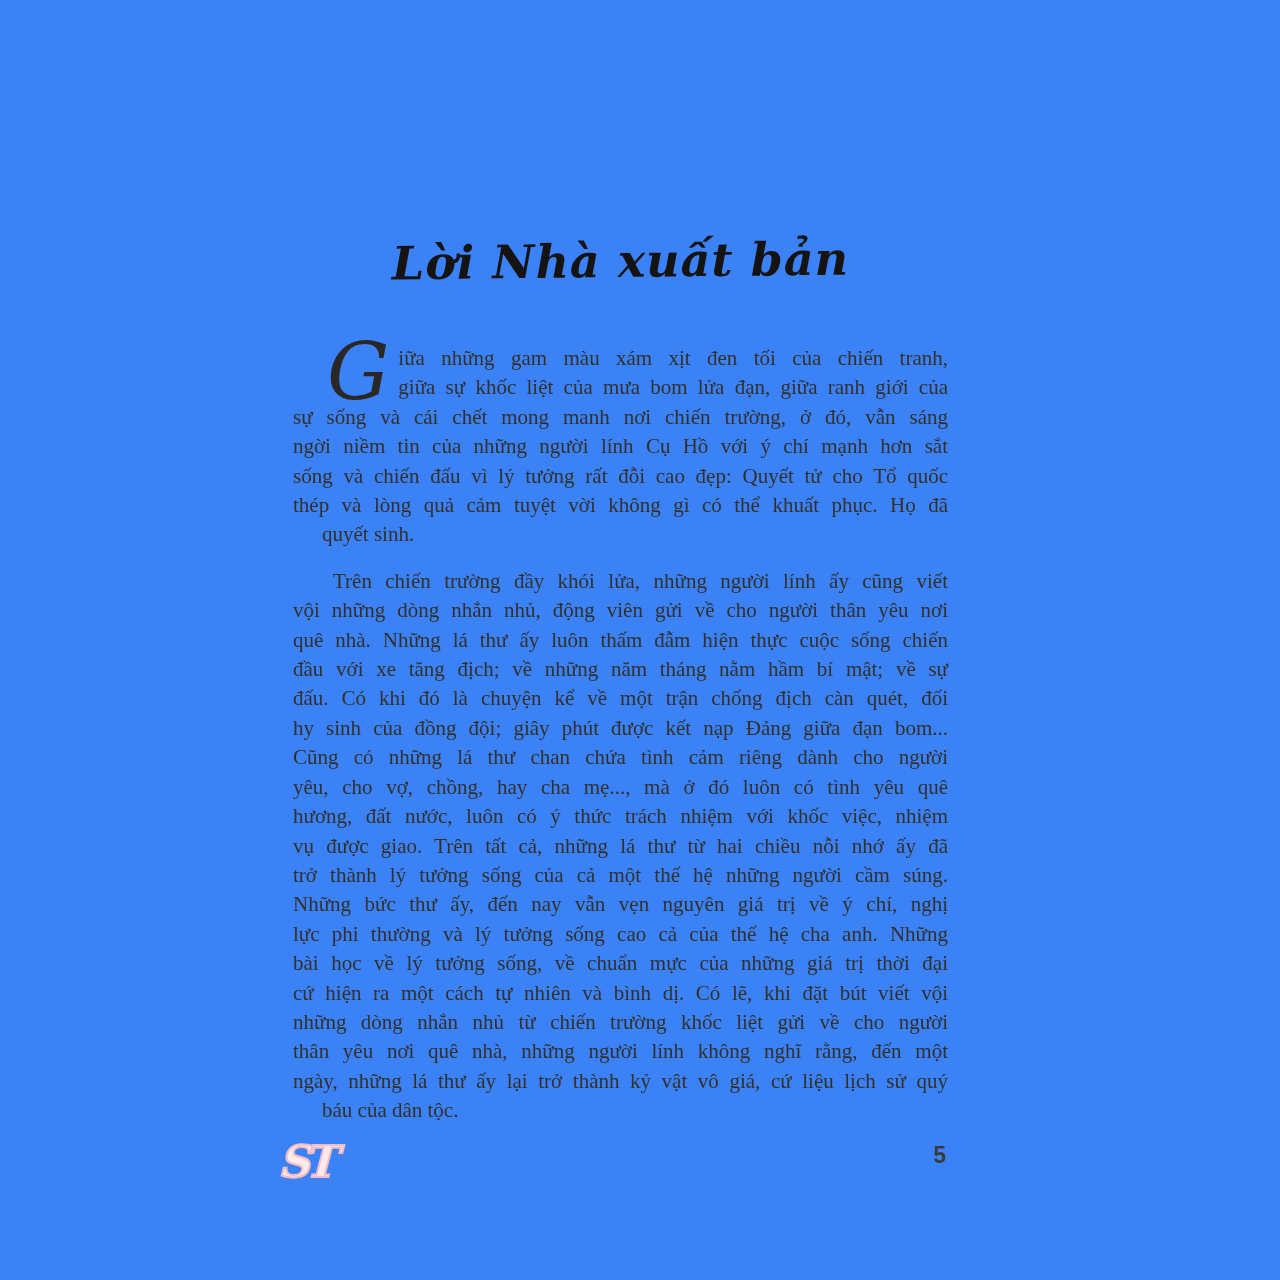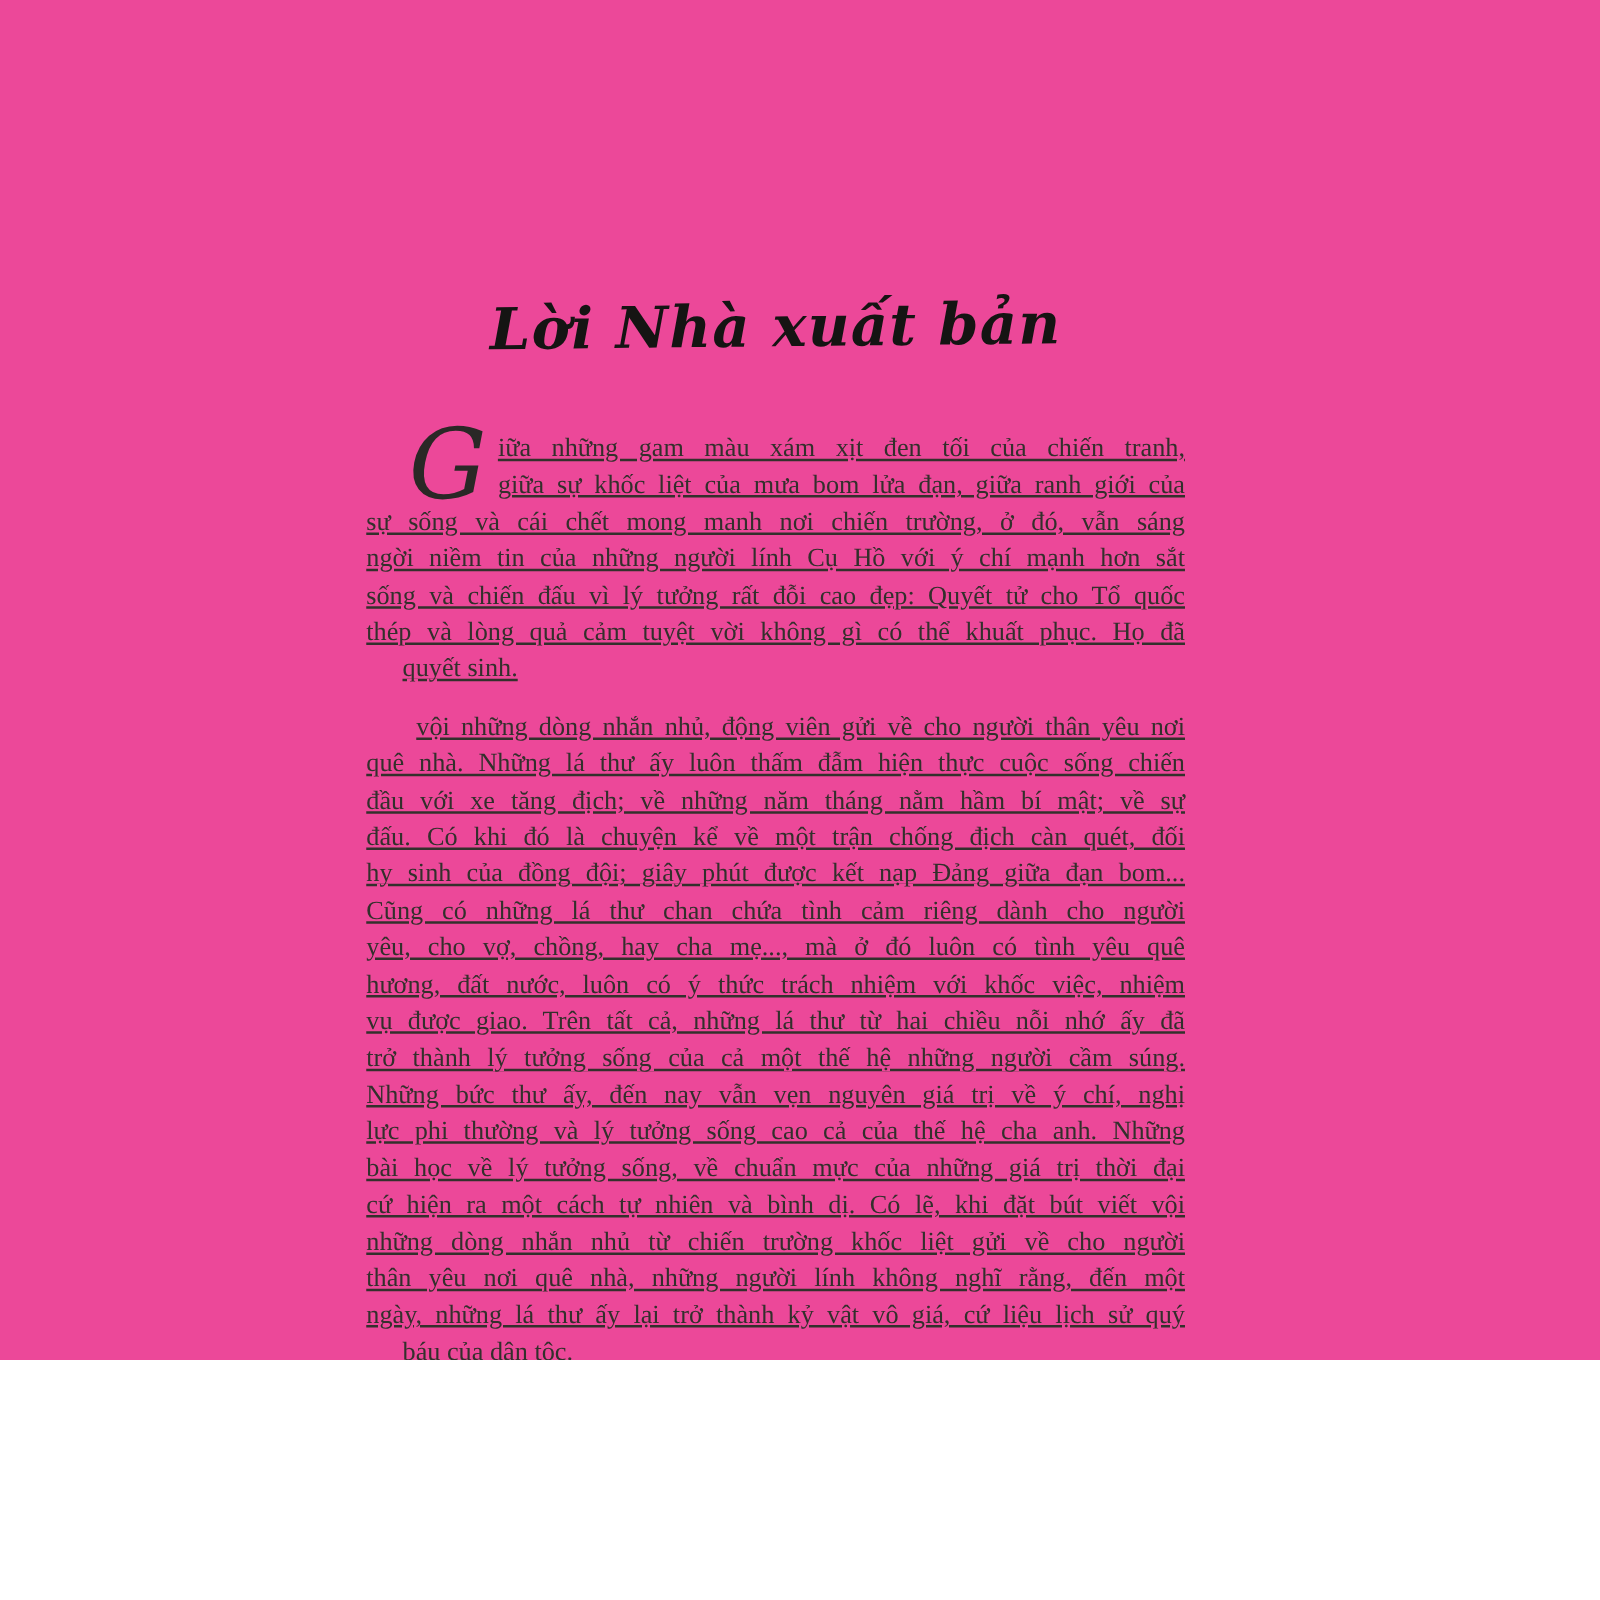--- a/index.html
+++ b/index.html
@@ -1,20 +1,20 @@
 <!DOCTYPE html>
 <html><head>
 <meta charset="utf-8">
 <style>
   html, body { margin: 0; padding: 0; background: #ffffff; }
   .page {
     position: relative;
     width: 1280px;
-    height: 1088px;
-    background: #ec4899;
+    height: 1280px;
+    background: #3b82f6;
     overflow: hidden;
     font-family: "Liberation Serif", serif;
   }
   .title {
     position: absolute;
     top: 234px;
     left: 293px;
     width: 655px;
     text-align: center;
     font-family: "DejaVu Serif", serif;
@@ -43,21 +43,20 @@
     font-weight: 400;
     font-size: 78px;
     line-height: 56px;
     height: 58px;
     padding: 0 9px 0 34px;
     color: #2a2826;
   }
   .line {
     text-align: justify;
     text-align-last: justify;
-    text-decoration: underline;
   }
   .line.last { text-align-last: left; margin-left: 29px; }
   .para2 .line:first-child { padding-left: 40px; }
   .footer-logo {
     position: absolute;
     top: 1136px;
     left: 282px;
     font-family: "DejaVu Serif", serif;
     font-style: italic;
     font-weight: 700;
@@ -95,20 +94,21 @@
           <div class="line">sự sống và cái chết mong manh nơi chiến trường, ở đó, vẫn sáng</div>
           <div class="line">ngời niềm tin của những người lính Cụ Hồ với ý chí mạnh hơn sắt</div>
           <div class="line">sống và chiến đấu vì lý tưởng rất đỗi cao đẹp: Quyết tử cho Tổ quốc</div>
           <div class="line">thép và lòng quả cảm tuyệt vời không gì có thể khuất phục. Họ đã</div>
           <div class="line last">quyết sinh.</div>
         </div>
     </div>
 
     <div class="para para2">
       <div>
+          <div class="line">Trên chiến trường đầy khói lửa, những người lính ấy cũng viết</div>
           <div class="line">vội những dòng nhắn nhủ, động viên gửi về cho người thân yêu nơi</div>
           <div class="line">quê nhà. Những lá thư ấy luôn thấm đẫm hiện thực cuộc sống chiến</div>
           <div class="line">đầu với xe tăng địch; về những năm tháng nằm hầm bí mật; về sự</div>
           <div class="line">đấu. Có khi đó là chuyện kể về một trận chống địch càn quét, đối</div>
           <div class="line">hy sinh của đồng đội; giây phút được kết nạp Đảng giữa đạn bom...</div>
           <div class="line">Cũng có những lá thư chan chứa tình cảm riêng dành cho người</div>
           <div class="line">yêu, cho vợ, chồng, hay cha mẹ..., mà ở đó luôn có tình yêu quê</div>
           <div class="line">hương, đất nước, luôn có ý thức trách nhiệm với khốc việc, nhiệm</div>
           <div class="line">vụ được giao. Trên tất cả, những lá thư từ hai chiều nỗi nhớ ấy đã</div>
           <div class="line">trở thành lý tưởng sống của cả một thế hệ những người cầm súng.</div>

